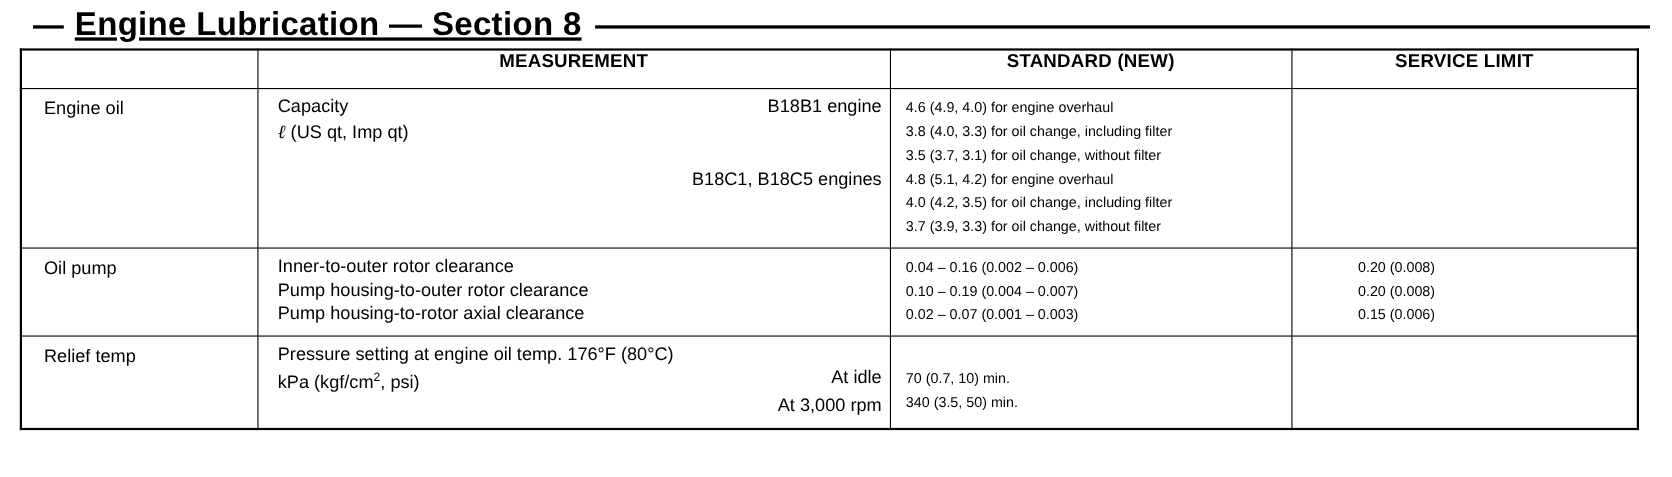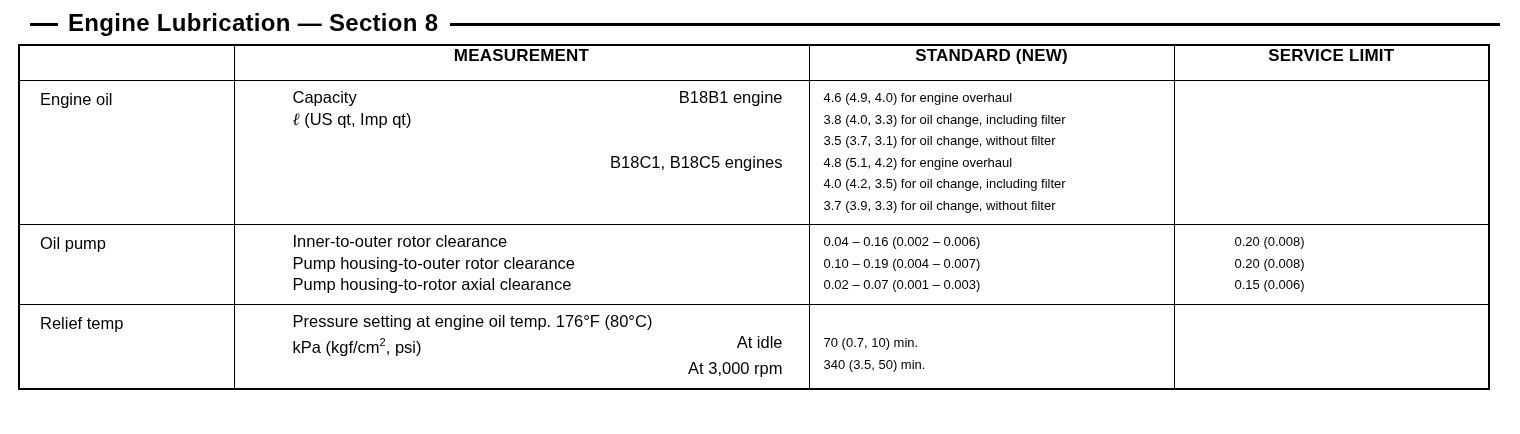--- a/index.html
+++ b/index.html
@@ -31,25 +31,26 @@
     align-items: center;
   }
   .rule-left {
     width: 28px;
     height: 3px;
     background: #000;
     margin-right: 10px;
     margin-top: 2px;
   }
   .title-text {
-    font-size: 24px;
+    font-size: 30px;
     font-weight: bold;
     letter-spacing: 0.3px;
     white-space: nowrap;
     padding-right: 12px;
+    text-decoration: underline;
   }
   .rule-right {
     flex: 1 1 auto;
     height: 3px;
     background: #000;
     margin-top: 2px;
   }
 
   
   .spec-table {
@@ -77,28 +78,27 @@
   .col-item   { width: 215px; }
   .col-meas   { width: 575px; }
   .col-std    { width: 365px; }
   .col-limit  { width: 315px; }
 
   .cell {
     padding: 6px 0 8px 18px;
     font-size: 16.5px;
     line-height: 21.5px;
     white-space: nowrap;
-    margin-left: 40px;
   }
   .cell.item { padding-left: 20px; padding-top: 8px; }
 
   .meas-line {
     display: flex;
     justify-content: space-between;
-    padding-right: 26px;
+    padding-right: 7px;
     gap: 40px;
   }
   .meas-left { text-align: left; }
   .meas-right { text-align: right; padding-left: 40px; }
 
   .blank-line { height: 21.5px; }
 
   .ital-l {
     font-family: "Liberation Serif", serif;
     font-style: italic;

